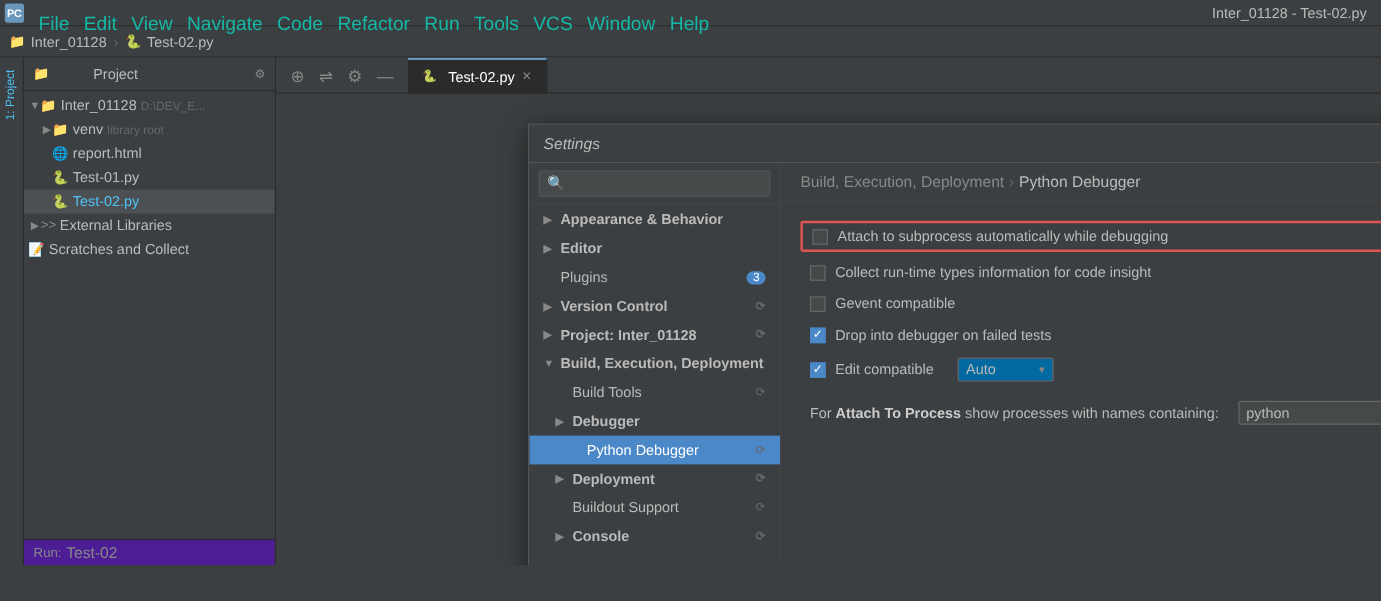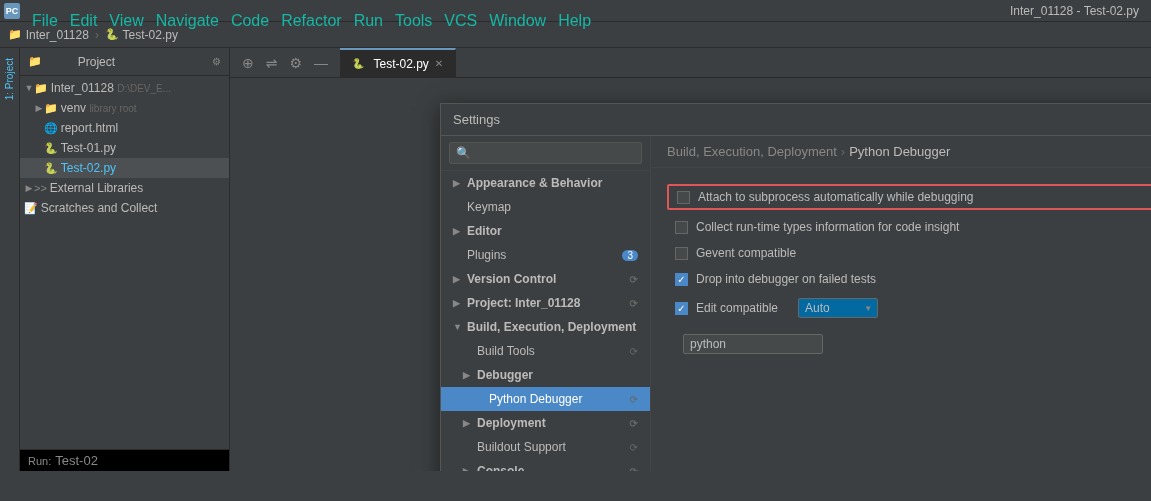--- a/index.html
+++ b/index.html
@@ -43,27 +43,27 @@
     .tree-icon { font-size: 11px; margin-right: 3px; flex-shrink: 0; }
     .tree-label { font-size: 12px; color: #bbbbbb; }
     .tree-label.active { color: #4fc3f7; font-weight: 500; }
 
     
     .vertical-tab { width: 20px; background: #3c3f41; border-right: 1px solid #2b2b2b; display: flex; flex-direction: column; align-items: center; padding-top: 4px; flex-shrink: 0; }
     .v-tab-label { writing-mode: vertical-rl; transform: rotate(180deg); font-size: 10px; color: #888; padding: 6px 2px; cursor: pointer; }
     .v-tab-label.active { color: #4fc3f7; }
 
     
-    .run-bar { height: 22px; background: #000000; border-top: 1px solid #2b2b2b; display: flex; align-items: center; padding: 0 8px; margin-top: auto; }
+    .run-bar { height: 22px; background: #4c1d95; border-top: 1px solid #2b2b2b; display: flex; align-items: center; padding: 0 8px; margin-top: auto; }
     .run-label { font-size: 11px; color: #888; }
 
     
     .settings-overlay { position: absolute; top: 55px; left: 210px; width: 940px; height: 420px; background: #3c3f41; border: 1px solid #555; box-shadow: 0 4px 20px rgba(0,0,0,0.5); display: flex; flex-direction: column; z-index: 10; }
     .settings-title-bar { height: 32px; background: #3c3f41; display: flex; align-items: center; padding: 0 12px; border-bottom: 1px solid #555; }
-    .settings-title { font-size: 13px; color: #bbbbbb; font-weight: 500; }
+    .settings-title { font-size: 13px; color: #bbbbbb; font-weight: 500; font-style: italic; }
     .settings-body { display: flex; flex: 1; overflow: hidden; }
 
     
     .settings-nav { width: 210px; background: #3c3f41; border-right: 1px solid #444; overflow-y: auto; flex-shrink: 0; }
     .settings-search { padding: 6px 8px; border-bottom: 1px solid #444; }
     .settings-search input { width: 100%; background: #45494a; border: 1px solid #555; color: #bbbbbb; padding: 3px 6px; font-size: 12px; border-radius: 2px; outline: none; }
     .nav-item { display: flex; align-items: center; padding: 4px 12px; cursor: pointer; font-size: 12px; color: #bbbbbb; height: 24px; }
     .nav-item.active { background: #4a88c7; color: white; }
     .nav-item.section { font-weight: bold; }
     .nav-item .nav-arrow { color: #888; font-size: 9px; margin-right: 4px; width: 10px; }
@@ -222,24 +222,20 @@
         <div class="settings-nav">
           <div class="settings-search">
             <input type="text" placeholder="🔍" style="">
           </div>
 
           <div class="nav-item section">
             <span class="nav-arrow">▶</span>
             <span>Appearance &amp; Behavior</span>
           </div>
 
-          <div class="nav-item">
-            <span class="nav-arrow">&nbsp;</span>
-            <span>Keymap</span>
-          </div>
 
           <div class="nav-item section">
             <span class="nav-arrow">▶</span>
             <span>Editor</span>
           </div>
 
           <div class="nav-item">
             <span class="nav-arrow">&nbsp;</span>
             <span>Plugins</span>
             <span class="nav-badge">3</span>
@@ -334,20 +330,23 @@
 
             <div class="option-row">
               <span class="cb checked"></span>
               <span class="option-label">Edit compatible</span>
               <span style="margin-left:12px;">
                 <span class="dropdown">Auto</span>
               </span>
             </div>
 
             <div class="option-row" style="margin-top:8px;">
+              <span class="option-label">
+                For <strong>Attach To Process</strong> show processes with names containing:
+              </span>
               <span style="margin-left:8px;">
                 <input type="text" class="text-input" value="python" style="">
               </span>
             </div>
 
           </div>
         </div>
       </div>
     </div>
 

